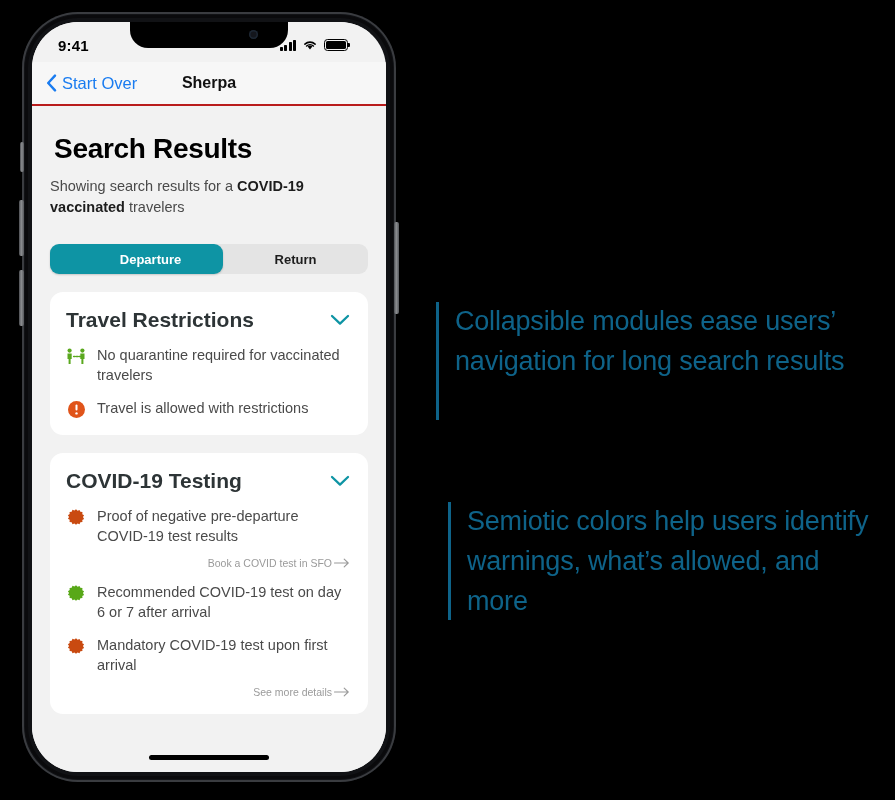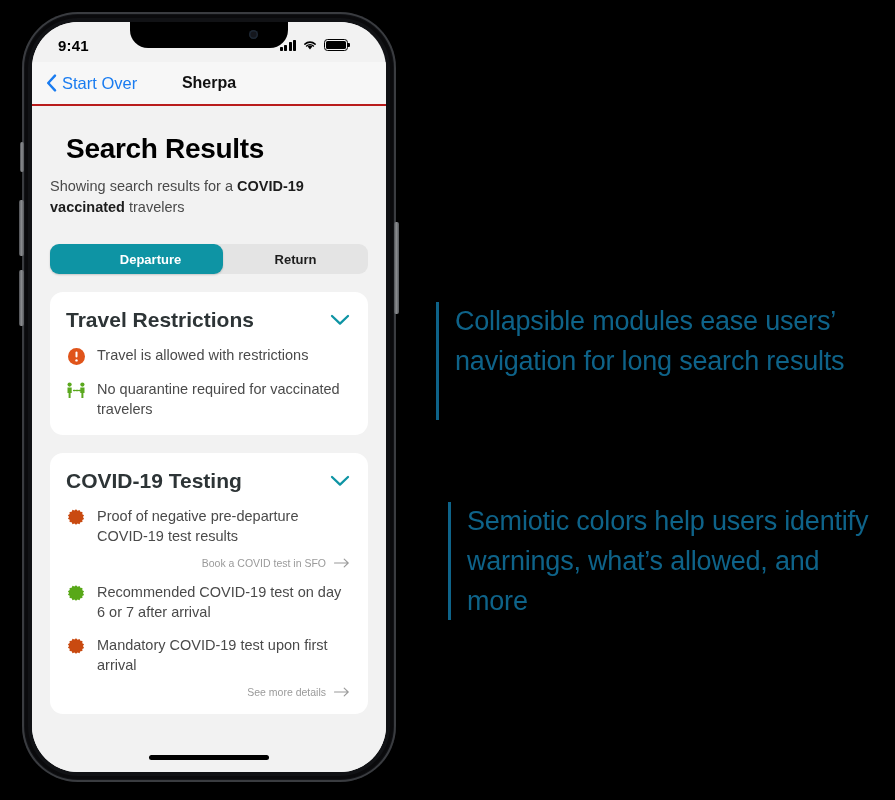--- a/index.html
+++ b/index.html
@@ -166,21 +166,21 @@
   
   #app-content {
     position: absolute;
     top: 83px; left: 0; right: 0; bottom: 0;
     background: #f2f2f2;
     padding: 0 18px;
     box-sizing: border-box;
     overflow: hidden;
   }
   #page-title {
-    margin: 28px 0 0 16px;
+    margin: 28px 0 0 4px;
     font-size: 28px;
     font-weight: bold;
     color: #000;
     letter-spacing: -.3px;
   }
   #page-subtitle {
     margin: 11px 0 0 0;
     font-size: 14.5px;
     line-height: 1.45;
     color: #4a4a4a;
@@ -257,21 +257,21 @@
     display: flex;
     align-items: center;
     justify-content: center;
     margin-top: 1px;
   }
 
   .card-link {
     display: flex;
     align-items: center;
     justify-content: flex-end;
-    gap: 8px;
+    gap: 2px;
     margin-top: 10px;
     font-size: 10.5px;
     color: #9a9a9a;
     cursor: pointer;
   }
   .card-link svg { display: block; }
 
   
   #home-indicator {
     position: absolute;
@@ -366,41 +366,41 @@
       <div class="card">
         <div class="card-header">
           <span class="card-title">Travel Restrictions</span>
           <svg class="chevron-icon" width="20" height="12" viewBox="0 0 20 12">
             <path d="M2 2 L10 9.6 L18 2" stroke="#0e94a4" stroke-width="2.3" fill="none" stroke-linecap="round" stroke-linejoin="round"></path>
           </svg>
         </div>
 
         <div class="req-row">
           <span class="req-icon">
-            <svg width="17" height="17" viewBox="0 0 17 17">
-              <circle cx="8.5" cy="8.5" r="8.5" fill="#e0541a"></circle>
-              <rect x="7.5" y="3.6" width="2" height="6" rx="1" fill="#fff"></rect>
-              <circle cx="8.5" cy="12.4" r="1.2" fill="#fff"></circle>
-            </svg>
-          </span>
-          <span class="req-text">Travel is allowed with restrictions</span>
-        </div>
-
-        <div class="req-row">
-          <span class="req-icon">
             <svg width="20" height="17" viewBox="0 0 20 17">
               <circle cx="3.6" cy="2.6" r="2.1" fill="#5aa81e"></circle>
               <path d="M1.5 5.6h4.2v5.4H4.6V16H2.6v-5H1.5z" fill="#5aa81e"></path>
               <circle cx="16.4" cy="2.6" r="2.1" fill="#5aa81e"></circle>
               <path d="M14.3 5.6h4.2v5.4h-1.1V16h-2v-5h-1.1z" fill="#5aa81e"></path>
               <path d="M7.6 8.4h1.5M10.3 8.4h1.5M13 8.4h1.4" stroke="#5aa81e" stroke-width="1.5" stroke-linecap="round"></path>
             </svg>
           </span>
           <span class="req-text">No quarantine required for vaccinated travelers</span>
         </div>
+
+        <div class="req-row">
+          <span class="req-icon">
+            <svg width="17" height="17" viewBox="0 0 17 17">
+              <circle cx="8.5" cy="8.5" r="8.5" fill="#e0541a"></circle>
+              <rect x="7.5" y="3.6" width="2" height="6" rx="1" fill="#fff"></rect>
+              <circle cx="8.5" cy="12.4" r="1.2" fill="#fff"></circle>
+            </svg>
+          </span>
+          <span class="req-text">Travel is allowed with restrictions</span>
+        </div>
       </div>
 
       <div class="card">
         <div class="card-header">
           <span class="card-title">COVID-19 Testing</span>
           <svg class="chevron-icon" width="20" height="12" viewBox="0 0 20 12">
             <path d="M2 2 L10 9.6 L18 2" stroke="#0e94a4" stroke-width="2.3" fill="none" stroke-linecap="round" stroke-linejoin="round"></path>
           </svg>
         </div>
 

